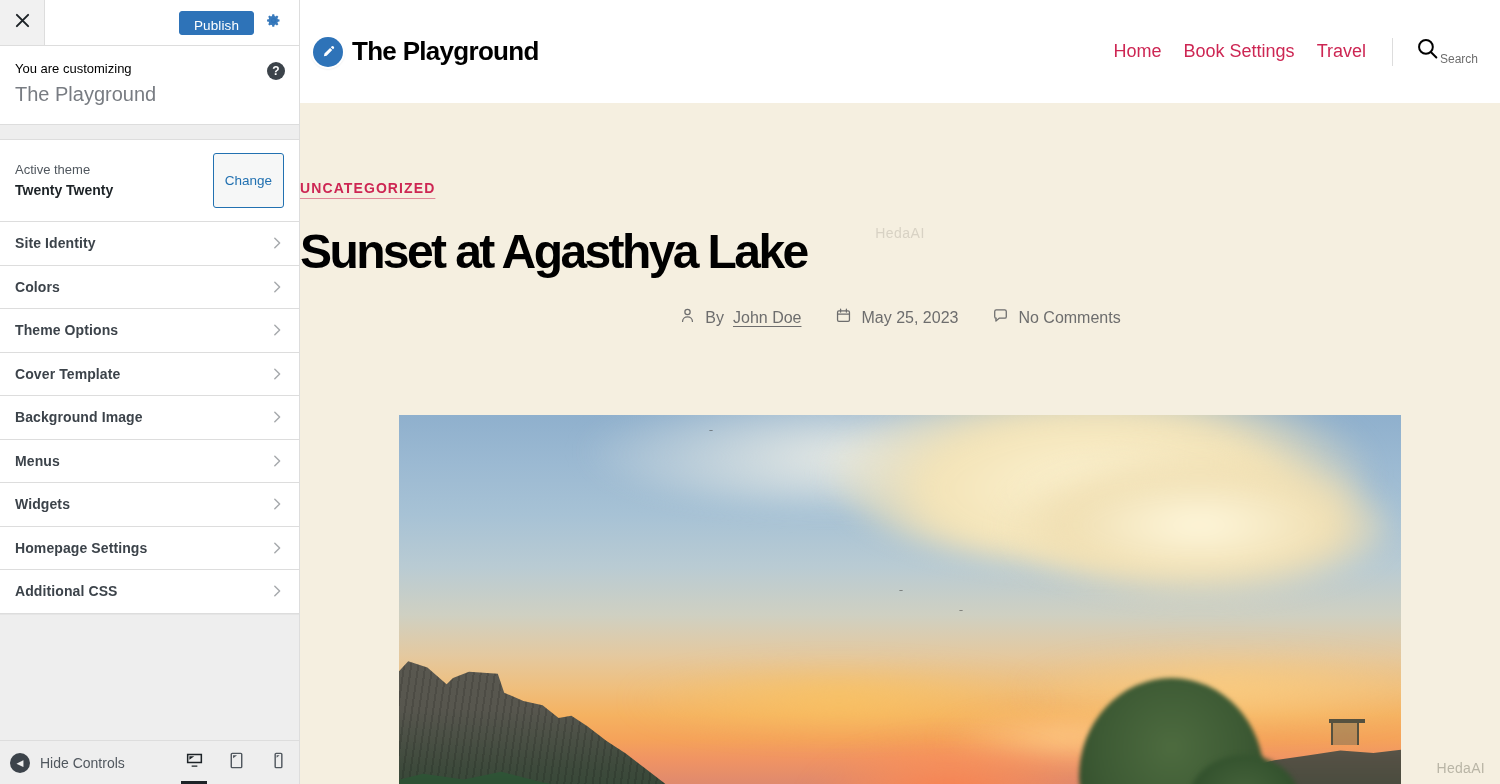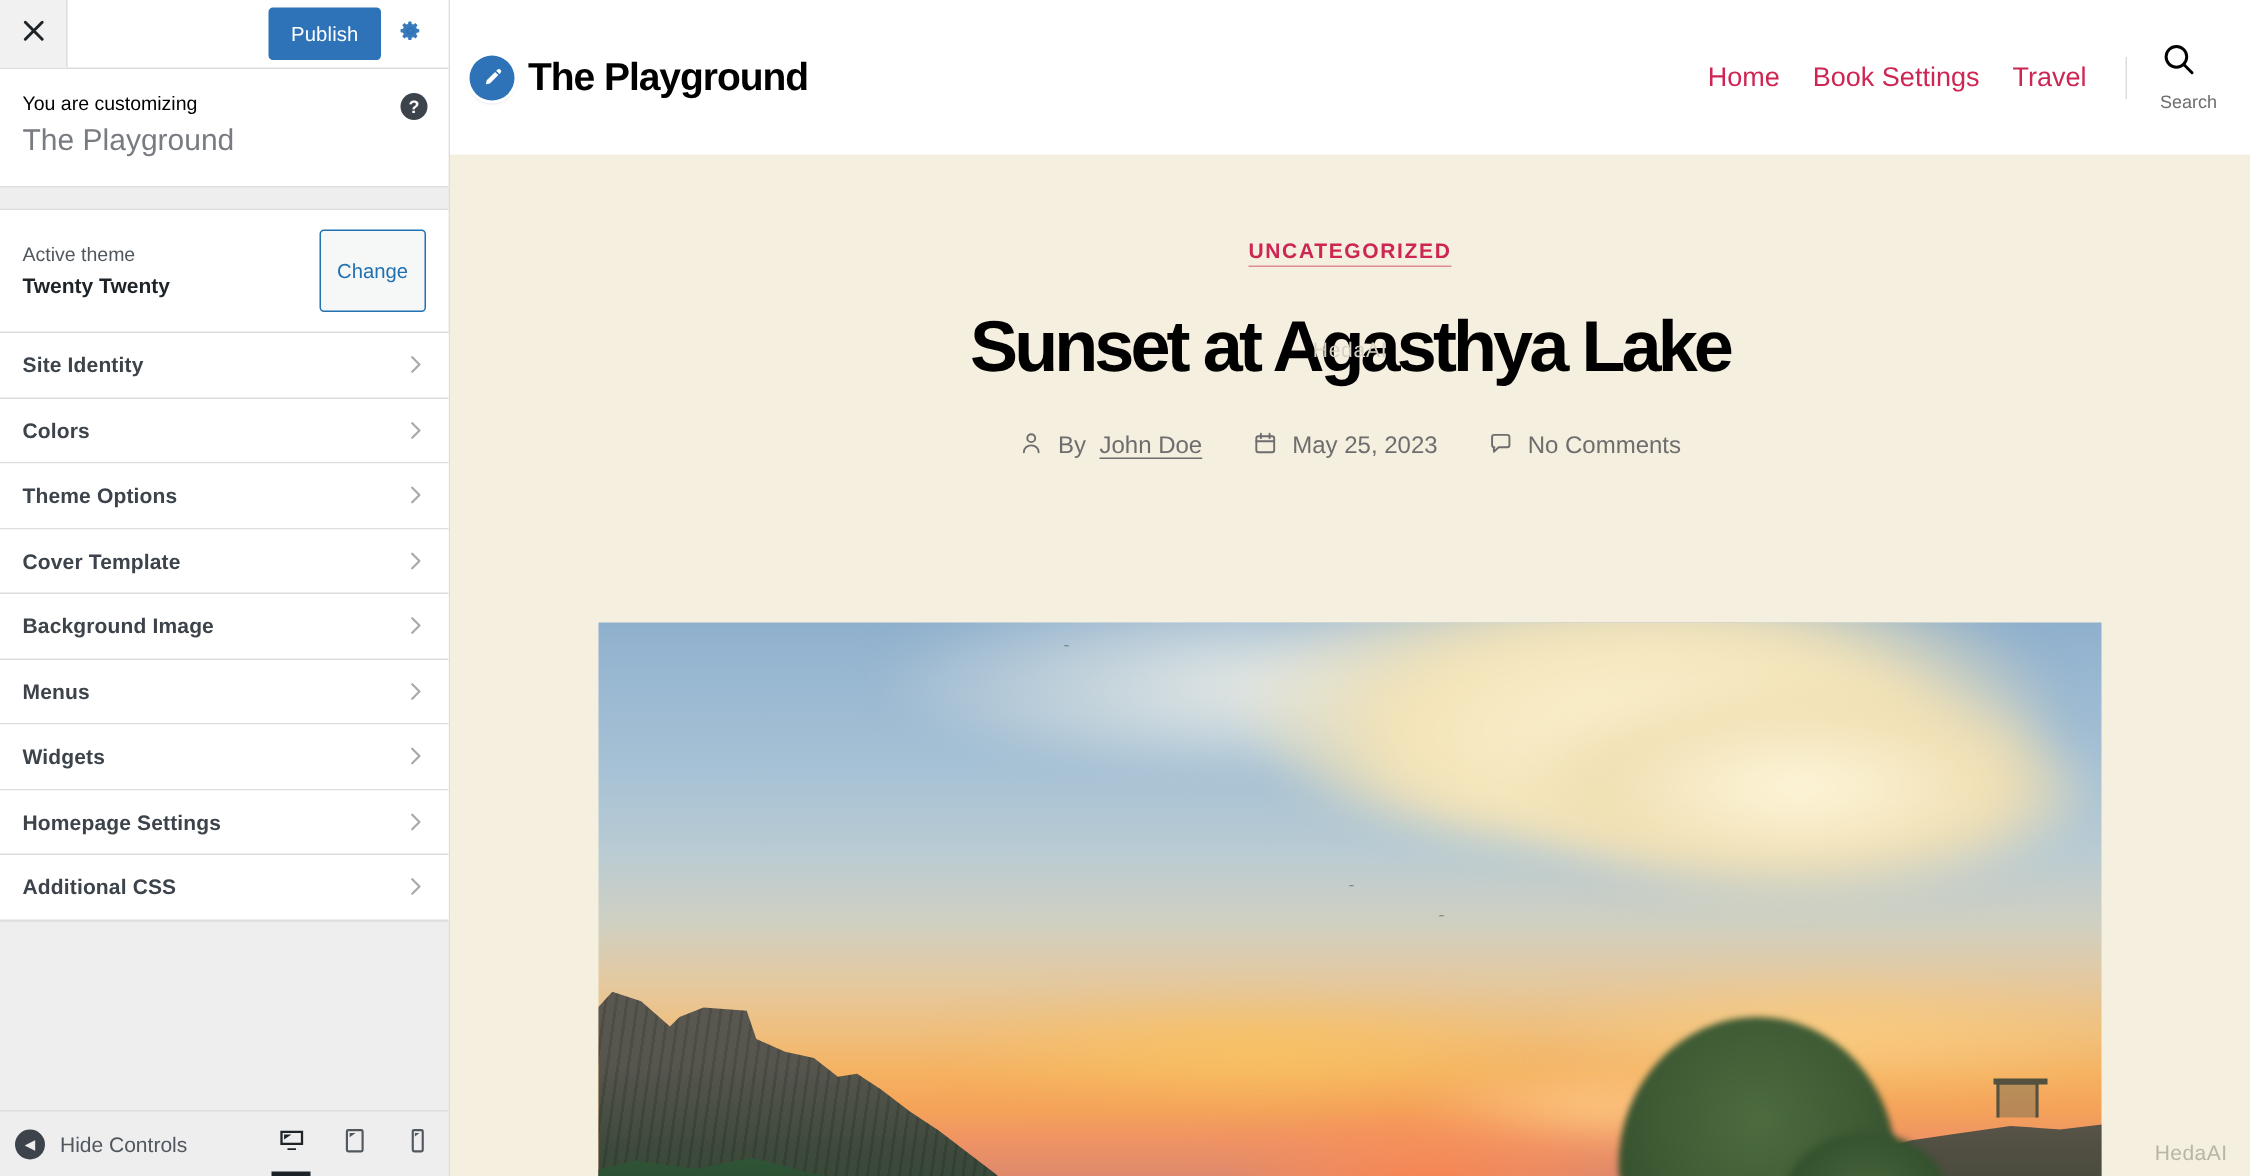--- a/index.html
+++ b/index.html
@@ -29,21 +29,21 @@
     justify-content: center; border-right: 1px solid #ddd;
     cursor: pointer; background: #f1f1f1;
   }
   .cz-close svg { width: 15px; height: 15px; }
   .cz-publish-wrap {
     margin-left: auto; display: flex; align-items: center;
     padding-right: 11px;
   }
   .cz-publish {
     background: #2e73b8; color: #fff; border: 1px solid #2e73b8;
-    border-radius: 3px; height: 35px; padding: 0 14px;
+    border-radius: 3px; height: 24px; padding: 0 14px;
     font-size: 13.5px; font-weight: 400; line-height: 27px;
     cursor: pointer; letter-spacing: .1px;
   }
   .cz-gear {
     width: 29px; height: 29px; margin-left: 5px; display: flex;
     align-items: center; justify-content: center; cursor: pointer;
   }
   .cz-gear svg { width: 15px; height: 15px; }
 
   .cz-info {
@@ -130,27 +130,27 @@
     font-size: 26px; font-weight: bold; color: #000;
     letter-spacing: -.7px; white-space: nowrap;
   }
   .nav { margin-left: auto; display: flex; align-items: center; }
   .nav a {
     color: #cd2653; font-size: 18px; text-decoration: none;
     margin-left: 22px; white-space: nowrap;
   }
   .nav-sep { width: 1px; height: 28px; background: #ddd; margin: 0 0 0 26px; }
   .searchbtn {
-    display: flex; flex-direction: column; align-items: flex-start;
+    display: flex; flex-direction: row; align-items: flex-end;
     margin-left: 22px; cursor: pointer;
   }
   .searchbtn svg { width: 25px; height: 25px; }
   .searchbtn .slbl { font-size: 12px; color: #6d6d6d; margin-top: 3px; }
 
-  .post-area { padding-top: 56px; text-align: center; position: relative; }
+  .post-area { padding-top: 76px; text-align: left; position: relative; }
   .cat {
     font-size: 14px; font-weight: bold; letter-spacing: 1.1px;
     color: #cd2653; text-decoration: underline;
     text-decoration-color: rgba(205,38,83,.5);
     text-underline-offset: 5px; cursor: pointer; display: inline-block;
   }
   .ptitle {
     margin-top: 30px; font-size: 48px; font-weight: bold; color: #000;
     letter-spacing: -2.6px; line-height: 1.05;
     font-family: "Liberation Sans", sans-serif;

